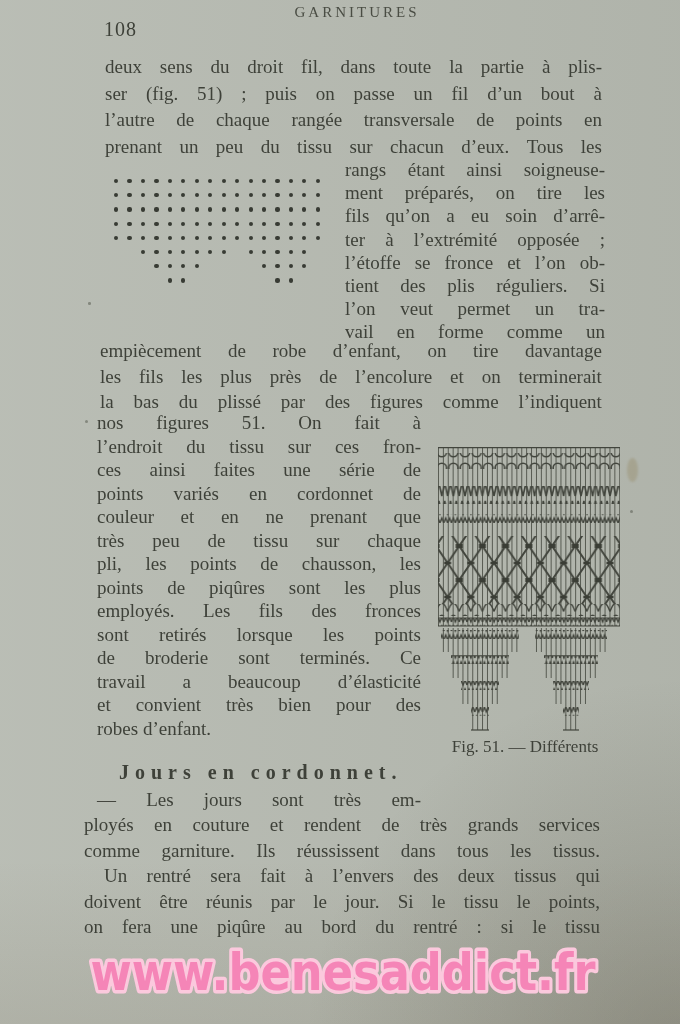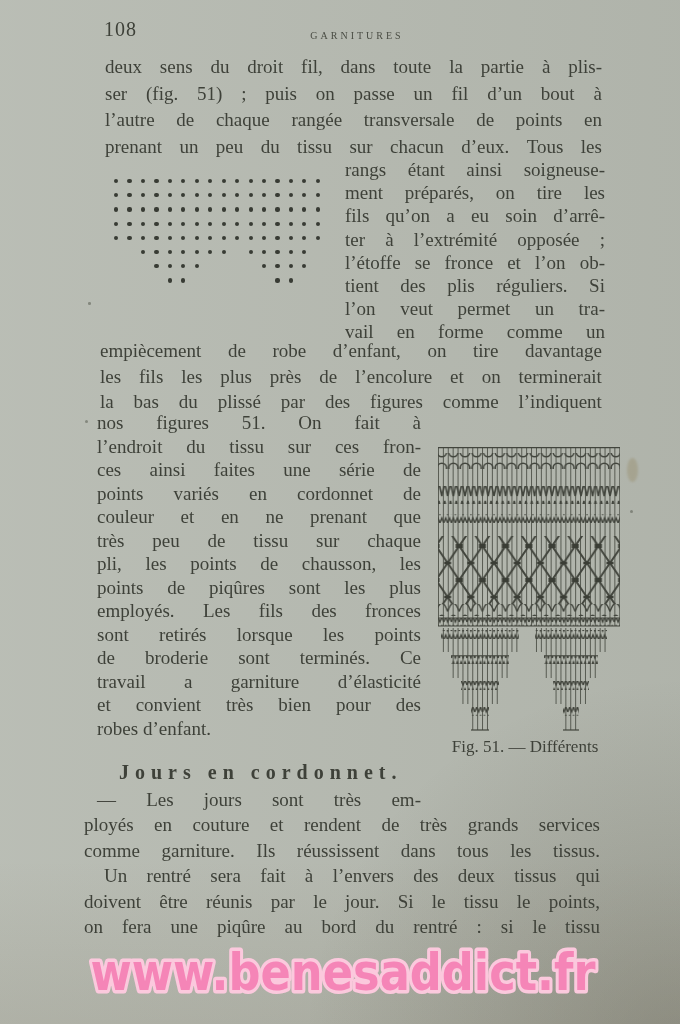--- a/index.html
+++ b/index.html
@@ -8,21 +8,21 @@
     font-family:"Liberation Serif", serif;
     color:var(--ink,#3e4139);
     background:
       radial-gradient(circle at 100% 103%, rgba(62,55,38,.26), rgba(62,55,38,0) 30%),
       linear-gradient(to bottom, rgba(120,112,92,0) 84%, rgba(120,112,92,.16) 100%),
       linear-gradient(to right, rgba(255,255,255,.05), rgba(20,20,10,.04)),
       var(--paper,#b6bab1);
   }
   .abs{position:absolute;}
   .pagenum{left:104px;top:18px;font-size:20px;letter-spacing:1px;}
-  .runtitle{left:357px;top:30px;transform:translateX(-50%);font-size:10px;letter-spacing:3px;color:#4a4d44;}
+  .runtitle{left:357px;top:4px;transform:translateX(-50%);font-size:15px;letter-spacing:3px;color:#4a4d44;}
   .blk{position:absolute;font-size:19px;}
   .line{position:relative;white-space:nowrap;}
   .j{display:flex;justify-content:space-between;white-space:normal;}
   .j span{white-space:pre;}
   .ind{padding-left:20px;}
   .p1{left:105px;top:56px;width:497px;}
   .p1 .line{height:26.5px;}
   .colA{left:345px;top:159px;width:260px;}
   .colA .line{height:23.2px;}
   .fm{left:100px;top:340px;width:502px;}
@@ -387,21 +387,21 @@
     <div class="line j">
         <span>de</span>
         <span>broderie</span>
         <span>sont</span>
         <span>terminés.</span>
         <span>Ce</span>
       </div>
     <div class="line j">
         <span>travail</span>
         <span>a</span>
-        <span>garniture</span>
+        <span>beaucoup</span>
         <span>d’élasticité</span>
       </div>
     <div class="line j">
         <span>et</span>
         <span>convient</span>
         <span>très</span>
         <span>bien</span>
         <span>pour</span>
         <span>des</span>
       </div>

